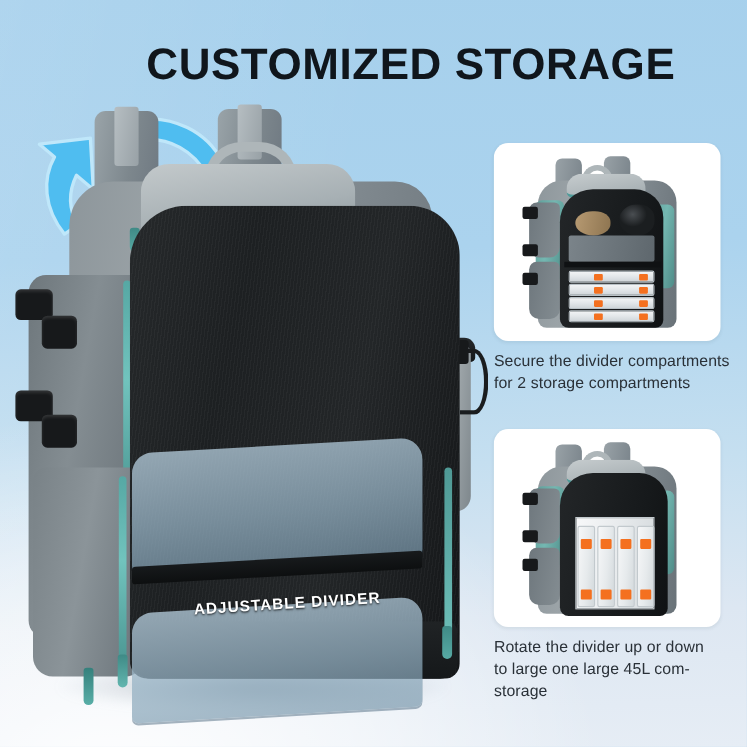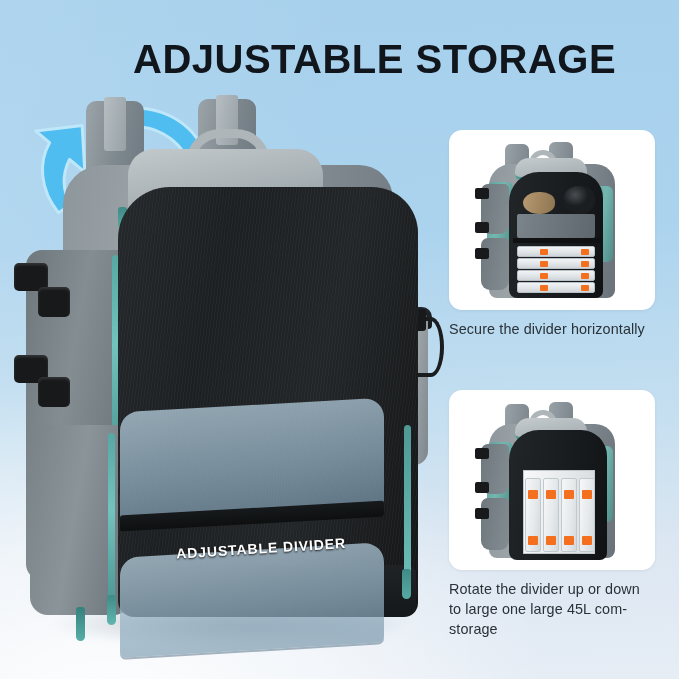--- a/index.html
+++ b/index.html
@@ -136,21 +136,21 @@
             border:1px solid #c2c9cd; border-radius:2px; }
 
   .gear-blob { border-radius:50% 45% 48% 52%; }
 </style>
 </head>
 <body>
 
 <div id="bg"></div>
 <div id="bg-vig"></div>
 
-<div id="title">ADJUSTABLE STORAGE</div>
+<div id="title">CUSTOMIZED STORAGE</div>
 
 <div id="main-shadow"></div>
 
 <div class="bp" id="main-bp">
 
   
   <div class="strap" style="left:78px; top:6px; width:58px; height:96px;"></div>
   <div class="strap-web" style="left:96px; top:2px; width:22px; height:54px;"></div>
   <div class="strap" style="left:190px; top:4px; width:58px; height:86px;"></div>
   <div class="strap-web" style="left:208px; top:0px; width:22px; height:50px;"></div>
@@ -251,21 +251,22 @@
     <div class="tbox-h" style="left:46px; top:132px; width:78px; height:11px;"></div>
     <div class="tlatch" style="left:69px; top:135px; width:8px; height:6px;"></div>
     <div class="tlatch" style="left:110px; top:135px; width:8px; height:6px;"></div>
     <div class="tbox-h" style="left:46px; top:144px; width:78px; height:11px;"></div>
     <div class="tlatch" style="left:69px; top:147px; width:8px; height:6px;"></div>
     <div class="tlatch" style="left:110px; top:147px; width:8px; height:6px;"></div>
   </div>
 </div>
 
 <div class="caption" id="cap-top">
-  <div>Secure the divider horizontally</div>
+  <div>Secure the divider compartments</div>
+  <div>for 2 storage compartments</div>
 </div>
 
 <div class="card" id="card-bot">
   <div class="mini" style="left:22px; top:8px; width:164px; height:168px;">
     <div class="mini-strap" style="left:34px; top:6px; width:24px; height:36px;"></div>
     <div class="mini-strap" style="left:78px; top:4px; width:24px; height:32px;"></div>
     <div class="mini-handle" style="left:58px; top:12px; width:28px; height:14px;"></div>
     <div class="mini-body" style="left:18px; top:26px; width:126px; height:134px;"></div>
     <div class="mini-lid" style="left:44px; top:20px; width:72px; height:22px;"></div>
     <div class="mini-side" style="left:16px; top:44px; width:26px; height:72px;"></div>

